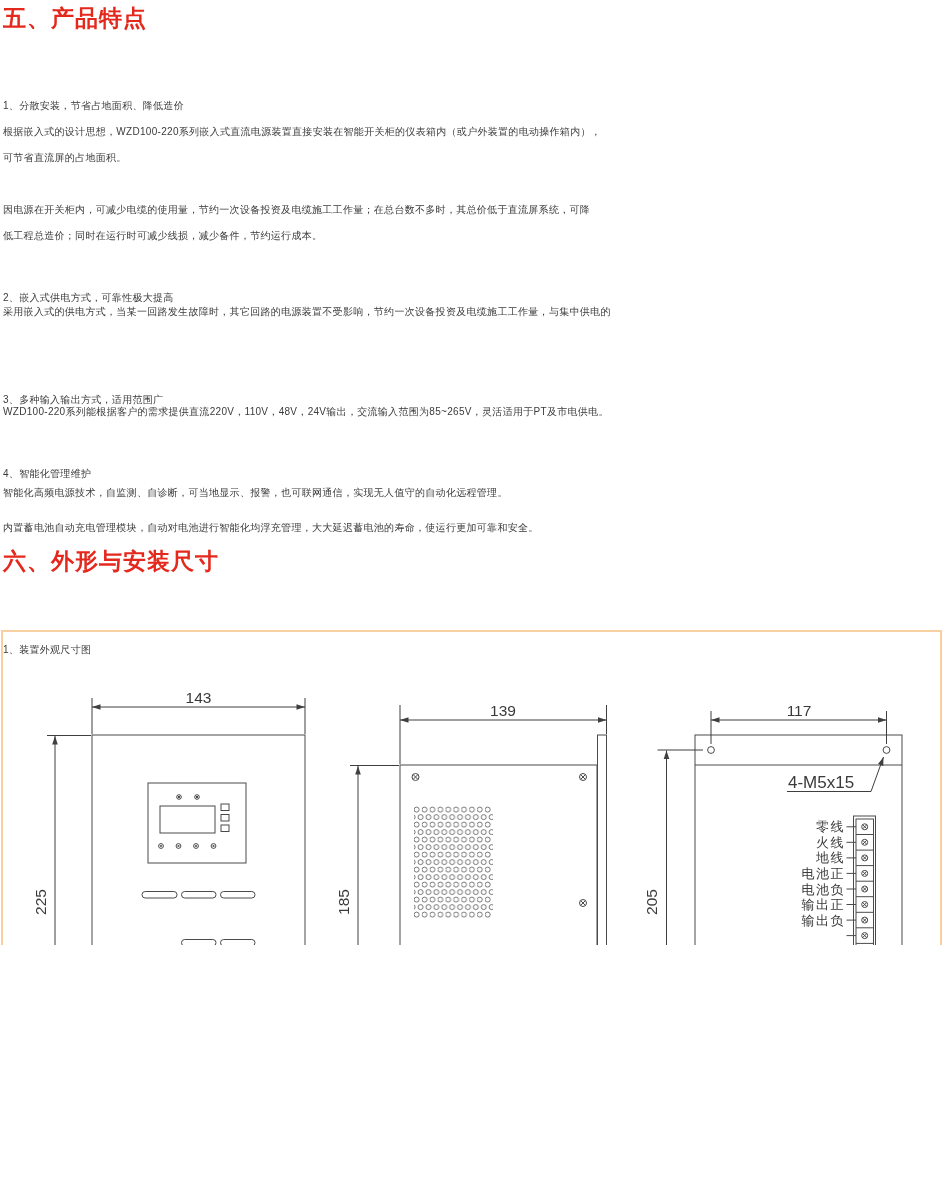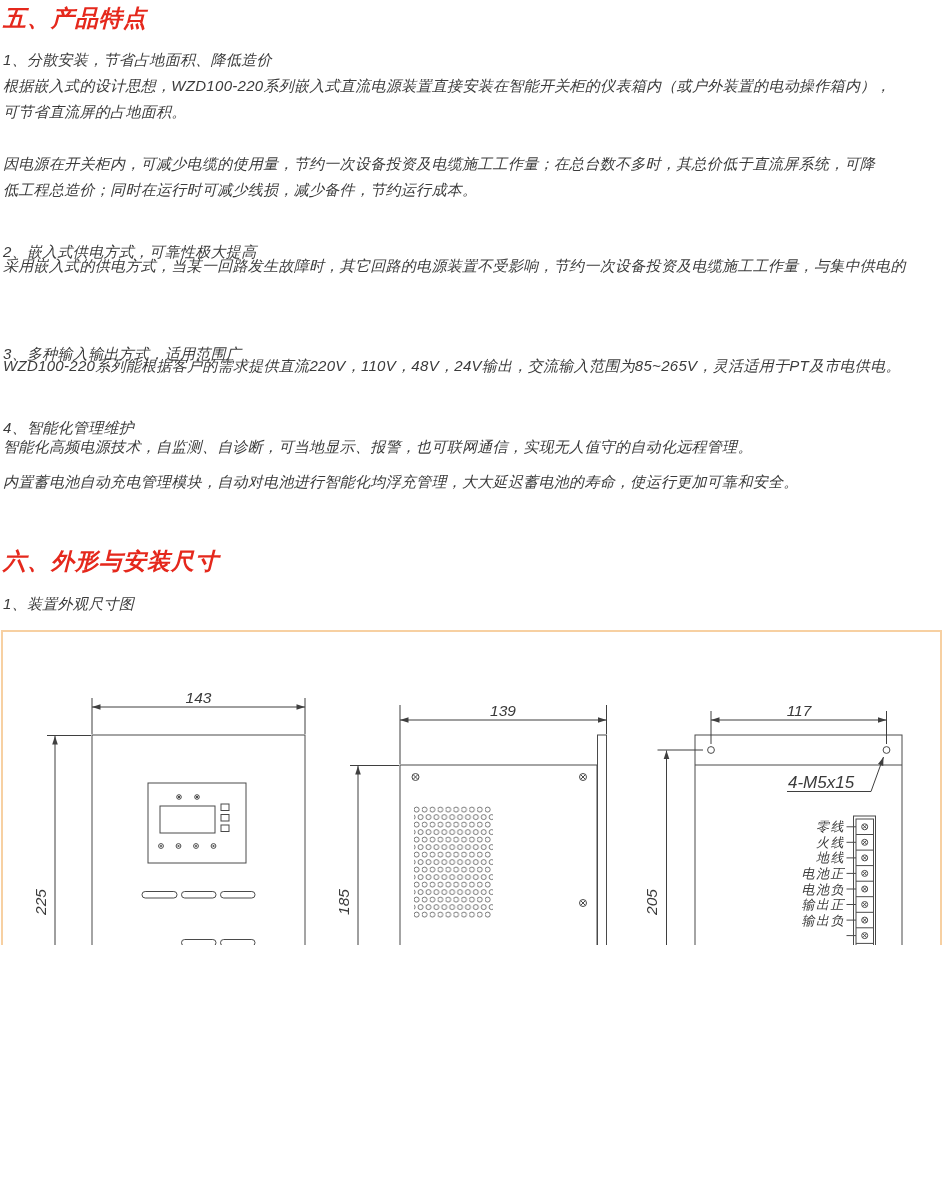--- a/index.html
+++ b/index.html
@@ -1,21 +1,21 @@
 <!DOCTYPE html>
 <html><head>
 <meta charset="utf-8">
 <style>
   html,body{margin:0;padding:0;background:#fff;}
   .page{position:relative;width:945px;height:945px;background:#ffffff;
-        font-family:"Liberation Sans",sans-serif;overflow:hidden;font-style:italic;}
+        font-family:"Liberation Sans",sans-serif;overflow:hidden;}
   .sec-title{position:absolute;left:3px;margin:0;font-size:23px;font-weight:bold;
         color:#e5281c;letter-spacing:1px;white-space:nowrap;}
-  .line{position:absolute;left:3px;font-size:15px;color:#3b3b3b;white-space:nowrap;
-        letter-spacing:0.3px;}
+  .line{position:absolute;left:3px;font-size:10px;color:#3b3b3b;white-space:nowrap;
+        letter-spacing:0.3px;margin-top:48px;}
   .frame{position:absolute;left:1px;top:630px;width:937px;height:541px;
         border:2px solid #f7d0a2;box-sizing:content-box;}
   svg.draw{position:absolute;left:0;top:630px;}
   .s{stroke:#4a4a4a;fill:none;stroke-width:1;}
   .dim{stroke:#3f3f3f;}
   text{font-family:"Liberation Sans",sans-serif;fill:#3a3a3a;stroke:none;}
   .dimtxt{font-size:15.5px;}
   .note{font-size:17px;}
   .term{font-family:"Liberation Serif",serif;font-size:13px;letter-spacing:1.5px;}
 </style>

